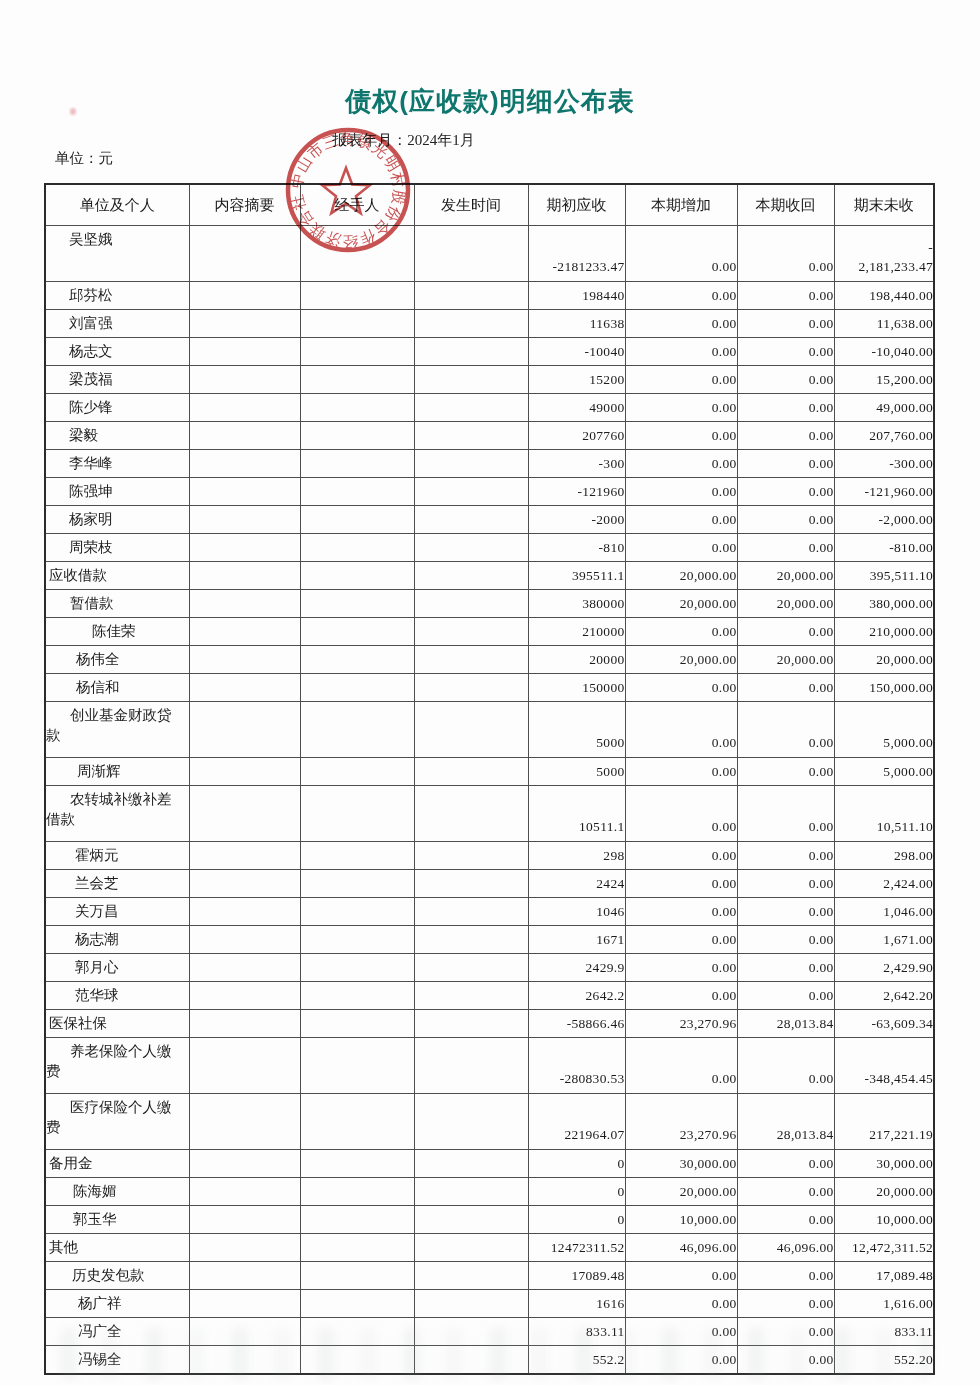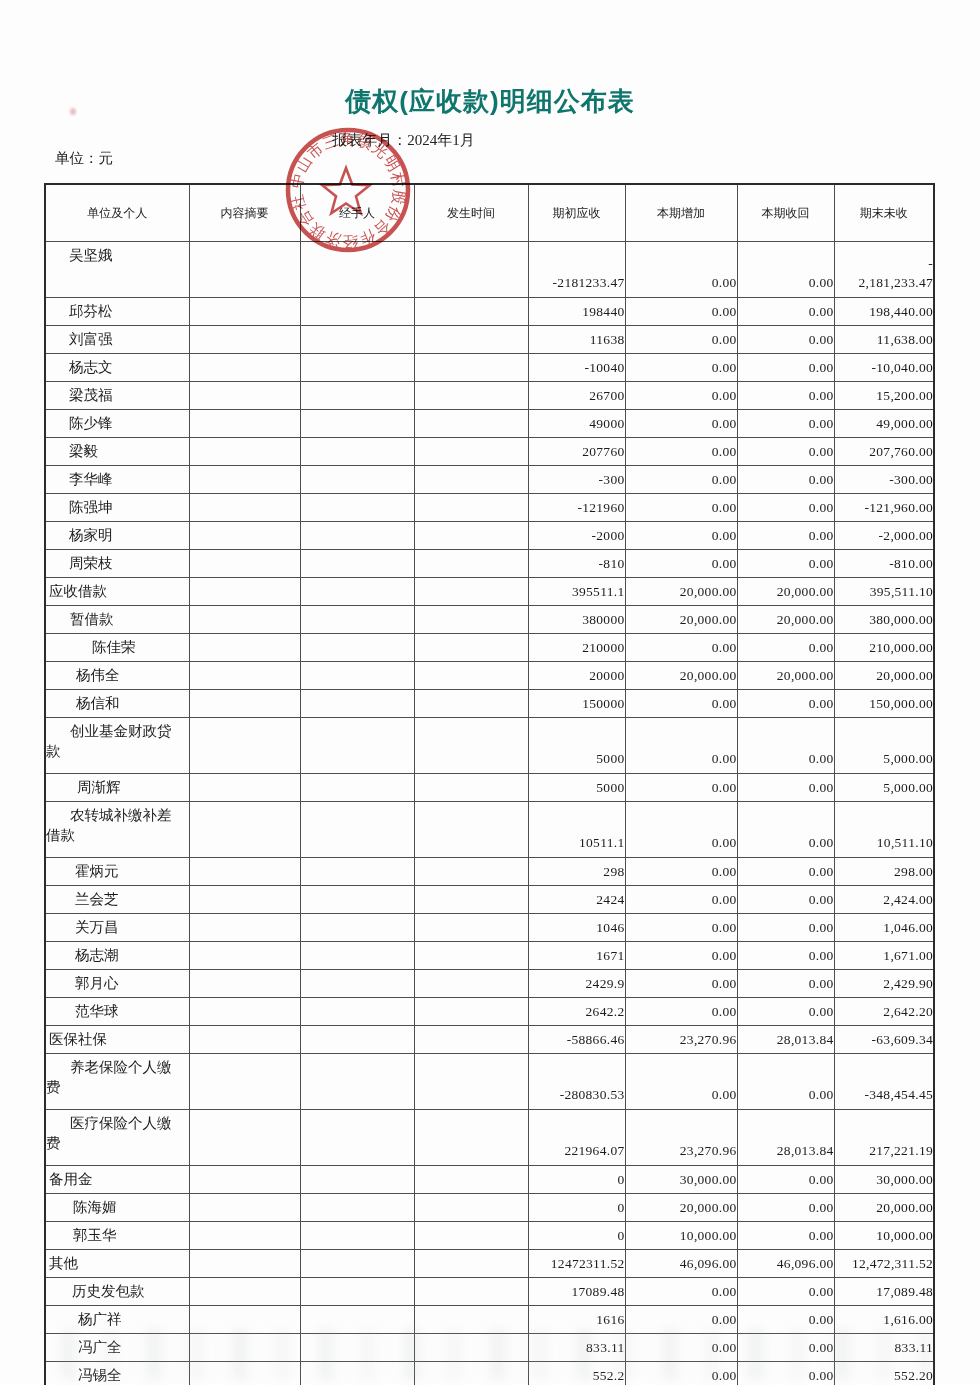--- a/index.html
+++ b/index.html
@@ -24,22 +24,22 @@
   .unit-name-label{margin-right:14px;}
   table.sheet{
     position:absolute;left:44px;top:183px;width:889px;
     border-collapse:collapse;table-layout:fixed;
     border:2px solid #2b2b2b;
   }
   table.sheet th,table.sheet td{
     border:1px solid #4e4e4e;overflow:hidden;
   }
   table.sheet th{
-    height:24px;font-weight:normal;font-size:12px;text-align:center;
-    padding:16px;color:#1a1a1a;margin-left:8px;
+    height:24px;font-weight:normal;font-size:15px;text-align:center;
+    padding:8px;color:#1a1a1a;margin-left:8px;
   }
   table.sheet td{height:27px;padding:0;vertical-align:middle;}
   tr.tall td{height:51px;}
   td.name{
     font-size:14.5px;white-space:pre-line;line-height:1.4;
     padding-right:2px;
   }
   tr.tall td.name{vertical-align:top;padding-top:3px;}
   td.num{
     text-align:right;padding-right:4px;font-size:13.5px;
@@ -136,21 +136,21 @@
         <td class="num">-10040</td>
         <td class="num">0.00</td>
         <td class="num">0.00</td>
         <td class="num">-10,040.00</td>
       </tr>
       <tr>
         <td class="name" style="text-indent: 23px;">梁茂福</td>
         <td></td>
         <td></td>
         <td></td>
-        <td class="num">26700</td>
+        <td class="num">15200</td>
         <td class="num">0.00</td>
         <td class="num">0.00</td>
         <td class="num">15,200.00</td>
       </tr>
       <tr>
         <td class="name" style="text-indent: 23px;">陈少锋</td>
         <td></td>
         <td></td>
         <td></td>
         <td class="num">49000</td>

